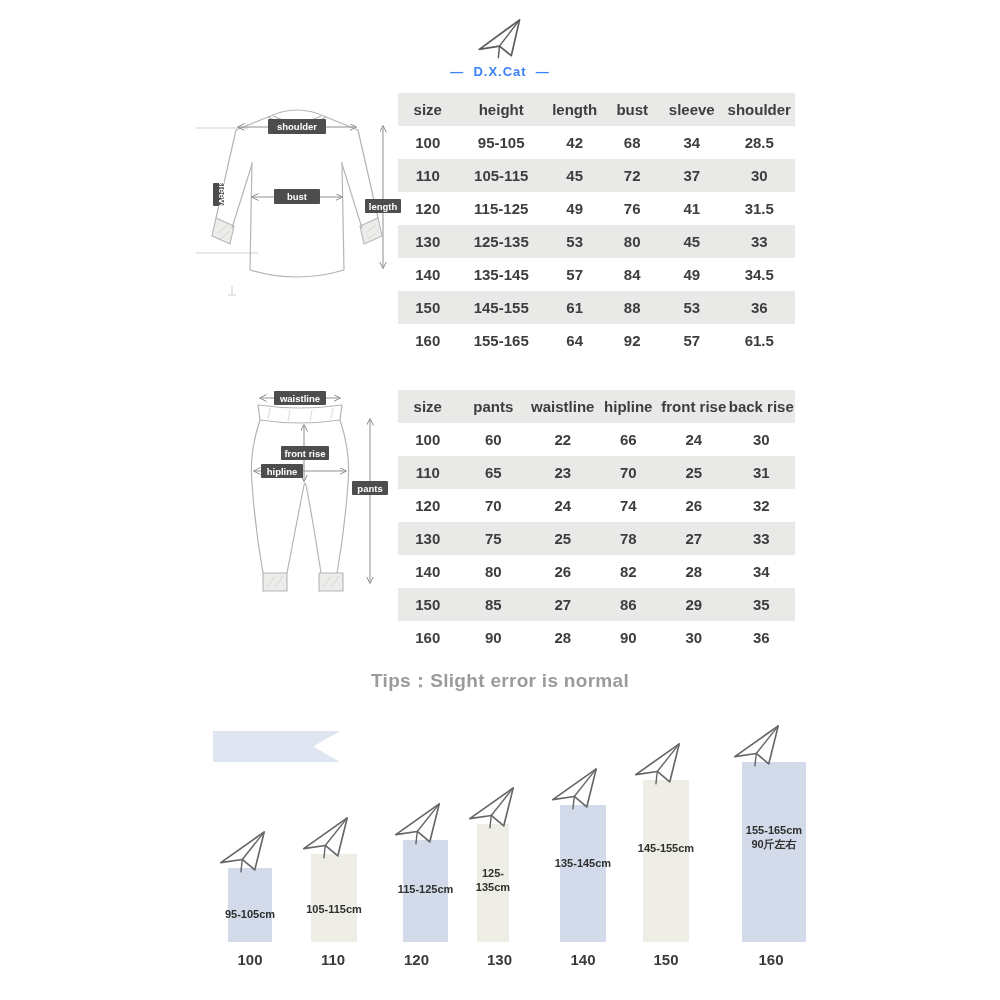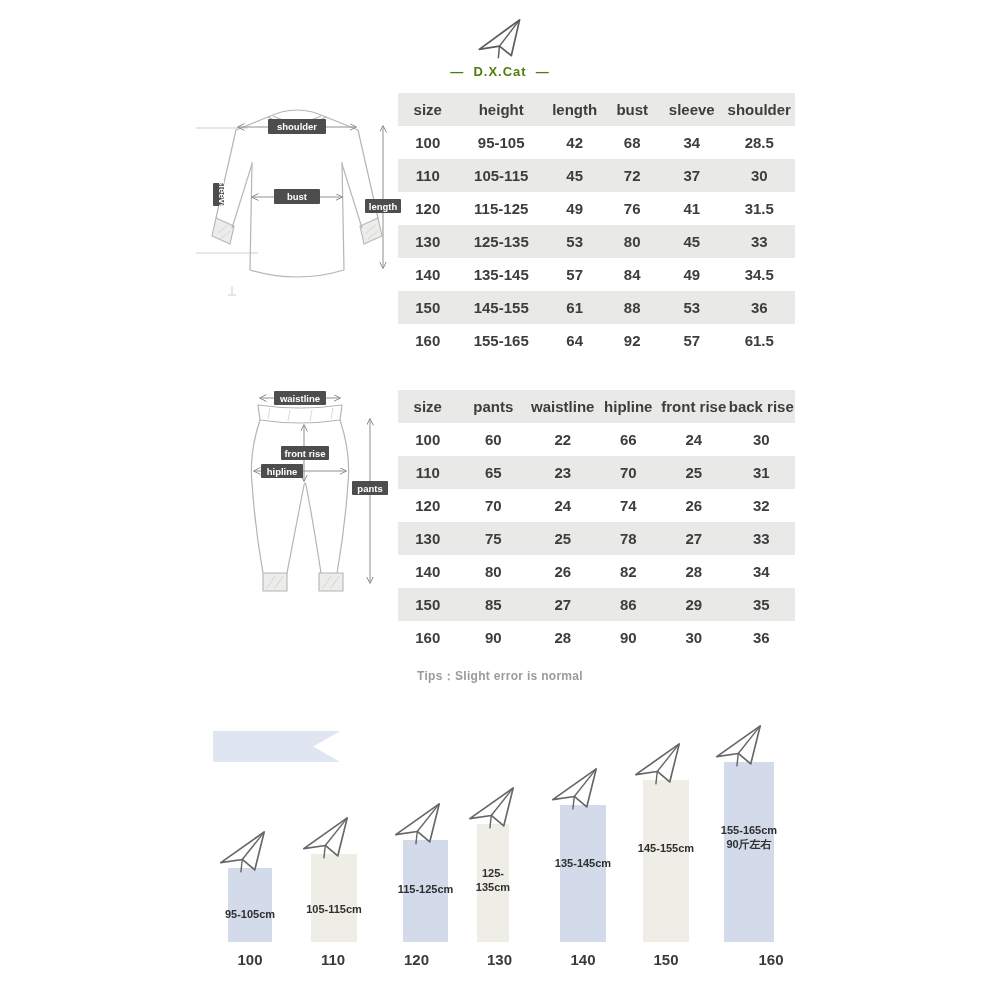--- a/index.html
+++ b/index.html
@@ -9,21 +9,21 @@
   *{margin:0;padding:0;box-sizing:border-box}
   html,body{background:#fff}
   .page{position:relative;width:1000px;height:1000px;background:#fff;overflow:hidden;
         font-family:"Liberation Sans",sans-serif;color:var(--text-dark)}
 
   
   .header{position:absolute;top:18px;left:0;width:100%;text-align:center}
   .title-row{display:flex;align-items:center;justify-content:center;gap:6px}
   .hdr-plane{transform:rotate(-6deg)}
   .title{font-size:32px;font-weight:400;letter-spacing:2px;color:#4b4b4b}
-  .subtitle{margin-top:2px;font-size:13px;font-weight:700;letter-spacing:1px;color:#4d7c0f;white-space:pre}
+  .subtitle{margin-top:2px;font-size:13px;font-weight:700;letter-spacing:1px;color:#3b82f6;white-space:pre}
 
   
   table{position:absolute;width:397px;border-collapse:collapse;table-layout:fixed;
         font-size:15px;font-weight:700;color:#3d3d3d}
   table.t1{left:398px;top:93px}
   table.t2{left:398px;top:390px}
   th,td{height:33px;text-align:center;vertical-align:middle;font-weight:700;padding:0}
   thead tr{background:var(--zebra-grey)}
   tbody tr:nth-child(even){background:var(--zebra-grey)}
   .t1 th:nth-child(1),.t1 td:nth-child(1){width:15%}
@@ -46,21 +46,21 @@
   .garment{fill:none;stroke:#b5b5b5;stroke-width:1.2;stroke-linejoin:round}
   .cuff{fill:#ececea;stroke:#b5b5b5;stroke-width:1.1}
   .hatch{stroke:#cfcfcd;stroke-width:.8}
   .dim{stroke:#8f8f8f;stroke-width:1;fill:none}
   .thin{stroke:#c9c9c9;stroke-width:.9}
   .lblbox{fill:var(--label-box)}
   .lbltxt{fill:#fff;font-size:9.5px;font-weight:700;text-anchor:middle}
 
   
   .tips{position:absolute;top:668px;left:0;width:100%;text-align:center;
-        font-size:12px;font-weight:700;letter-spacing:.3px;color:var(--tips-grey)}
+        font-size:19px;font-weight:700;letter-spacing:.3px;color:var(--tips-grey)}
 
   
   .chart{position:absolute;left:0;top:720px;width:1000px;height:260px}
   .ribbon{position:absolute;left:213px;top:11px;width:127px;height:31px;background:var(--ribbon);
           clip-path:polygon(0 0,100% 0,79% 50%,100% 100%,0 100%)}
   .bar{position:absolute;bottom:38px}
   .bar .plane{position:absolute;top:-38px;left:-12px}
   .bar-label{position:absolute;left:-6px;right:-6px;text-align:center;transform:translateY(-50%);
              font-size:11px;font-weight:700;color:#2f2f2f;line-height:1.35}
   .bar-size{position:absolute;bottom:12px;transform:translateX(-50%);
@@ -350,21 +350,21 @@
       <div class="bar-size" style="left: 583px;">140</div>
       <div class="bar" style="left: 643px; width: 46px; height: 162px; background: var(--bar-cream);">
         <div class="plane"><svg width="54" height="46" viewBox="0 0 40 36" style="transform:rotate(-5deg)">
   <path d="M2 24 L38 3 L28 32 L19 23 Z" fill="#fefefe" stroke="#666" stroke-width="1.3" stroke-linejoin="round"></path>
   <path d="M38 3 L19 23" fill="none" stroke="#666" stroke-width="1.1"></path>
   <path d="M19 23 L17 33" fill="none" stroke="#666" stroke-width="1.1"></path>
           </svg></div>
     <div class="bar-label" style="top:42%">145-155cm</div>
       </div>
       <div class="bar-size" style="left: 666px;">150</div>
-      <div class="bar" style="left: 724px; width: 50px; height: 180px; background: var(--bar-blue);">
+      <div class="bar" style="left: 742px; width: 64px; height: 180px; background: var(--bar-blue);">
         <div class="plane"><svg width="54" height="46" viewBox="0 0 40 36" style="transform:rotate(-5deg)">
   <path d="M2 24 L38 3 L28 32 L19 23 Z" fill="#fefefe" stroke="#666" stroke-width="1.3" stroke-linejoin="round"></path>
   <path d="M38 3 L19 23" fill="none" stroke="#666" stroke-width="1.1"></path>
   <path d="M19 23 L17 33" fill="none" stroke="#666" stroke-width="1.1"></path>
           </svg></div>
     <div class="bar-label" style="top:42%">155-165cm<br>90斤左右</div>
       </div>
       <div class="bar-size" style="left: 771px;">160</div>
     </div>
 

